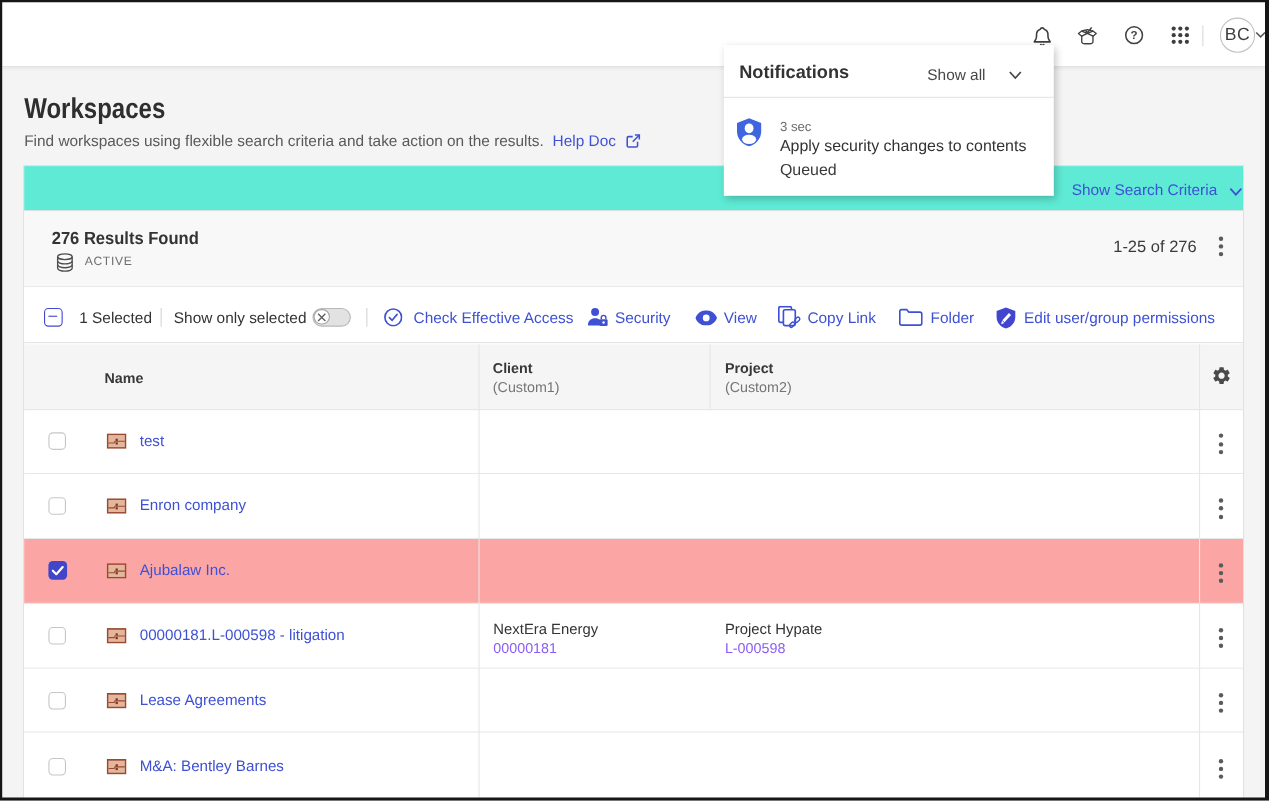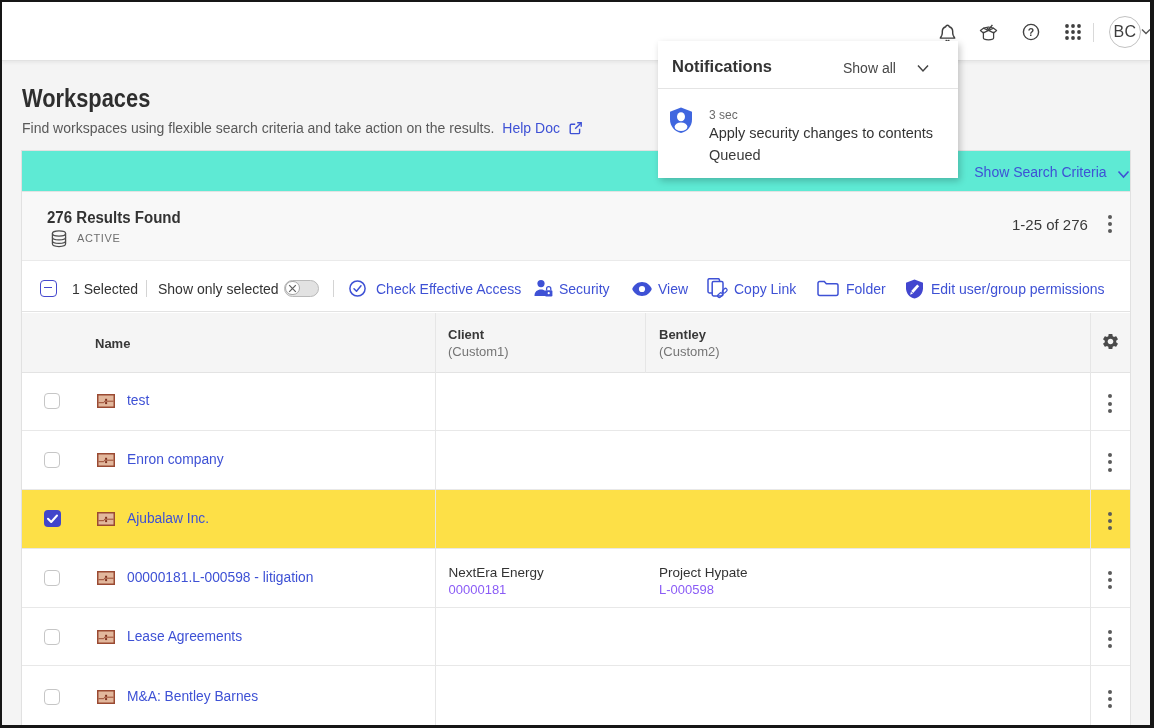--- a/index.html
+++ b/index.html
@@ -37,21 +37,21 @@
 .tog { width:35px; height:17px; border-radius:9px; background:#e2e2e2; border:1px solid #b9b9b9; position:absolute; top:18.5px; }
 .tog .knob { position:absolute; left:0px; top:0.2px; width:14.6px; height:14.6px; border-radius:50%; background:#fff; border:1px solid #a8a8a8; }
 .thead { position:absolute; left:0; top:162px; width:100%; height:60px; background:#f5f5f5; border-bottom:1px solid #e3e3e3; font-size:13px; }
 .thead .h1c { position:absolute; left:73px; top:23px; font-weight:bold; color:#383838; }
 .thead .h2c { position:absolute; left:426px; top:13px; line-height:17px; }
 .thead .h3c { position:absolute; left:637px; top:13px; line-height:17px; }
 .thead b { color:#383838; }
 .thead .sub2 { color:#757575; }
 .vline { position:absolute; width:1px; background:#e6e6e6; z-index:3; }
 .row { position:absolute; left:0; width:100%; height:58.8px; border-bottom:1px solid #e8e8e8; background:#fff; }
-.row.sel { background:#fde047; }
+.row.sel { background:#fca5a5; }
 .row .cbx { position:absolute; left:22px; top:50%; margin-top:-8px; }
 .row .wic { position:absolute; left:75px; top:50%; margin-top:-7px; }
 .row .nm { position:absolute; left:105px; top:50%; margin-top:-8px; font-size:13.8px; color:#3e51d5; }
 .row .kb { position:absolute; left:1081px; top:50%; margin-top:-7px; }
 .cell2 { position:absolute; top:calc(50% + 3px); transform:translateY(-50%); line-height:17.5px; }
 .cell2 .l1 { font-size:13.5px; color:#333; }
 .cell2 .l2 { font-size:13px; color:#8b5cf6; }
 .notif { position:absolute; left:658px; top:41px; width:300px; height:137px; background:#fff; box-shadow:2px 3px 7px rgba(0,0,0,0.22); z-index:50; }
 .notif .hd { position:absolute; left:0; top:0; width:100%; height:48px; border-bottom:1px solid #e4e4e4; }
 .notif .ti { position:absolute; left:14px; top:16px; font-size:16.5px; font-weight:bold; color:#333; }
@@ -181,21 +181,21 @@
         <g stroke="#fff" stroke-width="2.7" stroke-linecap="butt">
           <path d="M7.2 13 13.2 6.4"></path>
         </g>
         <path d="M5.2 15.7 5.9 12.7l2.1 1.9z" fill="#fff"></path>
       </svg>
     <div class="b-txt" style="left:909px;">Edit user/group permissions</div>
   </div>
   <div class="thead">
     <div class="h1c">Name</div>
     <div class="h2c"><b>Client</b><br><span class="sub2">(Custom1)</span></div>
-    <div class="h3c"><b>Bentley</b><br><span class="sub2">(Custom2)</span></div>
+    <div class="h3c"><b>Project</b><br><span class="sub2">(Custom2)</span></div>
     <svg class="gear" width="19" height="19" viewBox="0 0 24 24" fill="#4a4a4a">
         <path d="M19.14,12.94c0.04-0.3,0.06-0.61,0.06-0.94c0-0.32-0.02-0.64-0.07-0.94l2.03-1.58c0.18-0.14,0.23-0.41,0.12-0.61 l-1.92-3.32c-0.12-0.22-0.37-0.29-0.59-0.22l-2.39,0.96c-0.5-0.38-1.03-0.7-1.62-0.94L14.4,2.81c-0.04-0.24-0.24-0.41-0.48-0.41 h-3.84c-0.24,0-0.43,0.17-0.47,0.41L9.25,5.35C8.66,5.59,8.12,5.92,7.63,6.29L5.24,5.33c-0.22-0.08-0.47,0-0.59,0.22L2.74,8.87 C2.62,9.08,2.66,9.34,2.86,9.48l2.03,1.58C4.84,11.36,4.8,11.69,4.8,12s0.02,0.64,0.07,0.94l-2.03,1.58 c-0.18,0.14-0.23,0.41-0.12,0.61l1.92,3.32c0.12,0.22,0.37,0.29,0.59,0.22l2.39-0.96c0.5,0.38,1.03,0.7,1.62,0.94l0.36,2.54 c0.05,0.24,0.24,0.41,0.48,0.41h3.84c0.24,0,0.44-0.17,0.47-0.41l0.36-2.54c0.59-0.24,1.13-0.56,1.62-0.94l2.39,0.96 c0.22,0.08,0.47,0,0.59-0.22l1.92-3.32c0.12-0.22,0.07-0.47-0.12-0.61L19.14,12.94z M12,15.6c-1.98,0-3.6-1.62-3.6-3.6 s1.62-3.6,3.6-3.6s3.6,1.62,3.6,3.6S13.98,15.6,12,15.6z"></path>
       </svg>
   </div>
   <div class="row" style="top:221.5px">
     <div class="cbx cb"></div>
     <svg class="wic" width="18" height="14" viewBox="0 0 18 14">
         <rect x="0.75" y="0.75" width="16.5" height="12.5" fill="#e2b79c" stroke="#9a4a32" stroke-width="1.5"></rect>
         <path d="M1.5 8.7 6.8 8.7 7.6 7.2 16.5 7.2" stroke="#9a4a32" stroke-width="1" fill="none"></path>
         <rect x="8.1" y="4.8" width="2" height="2" fill="#7f3220"></rect>

